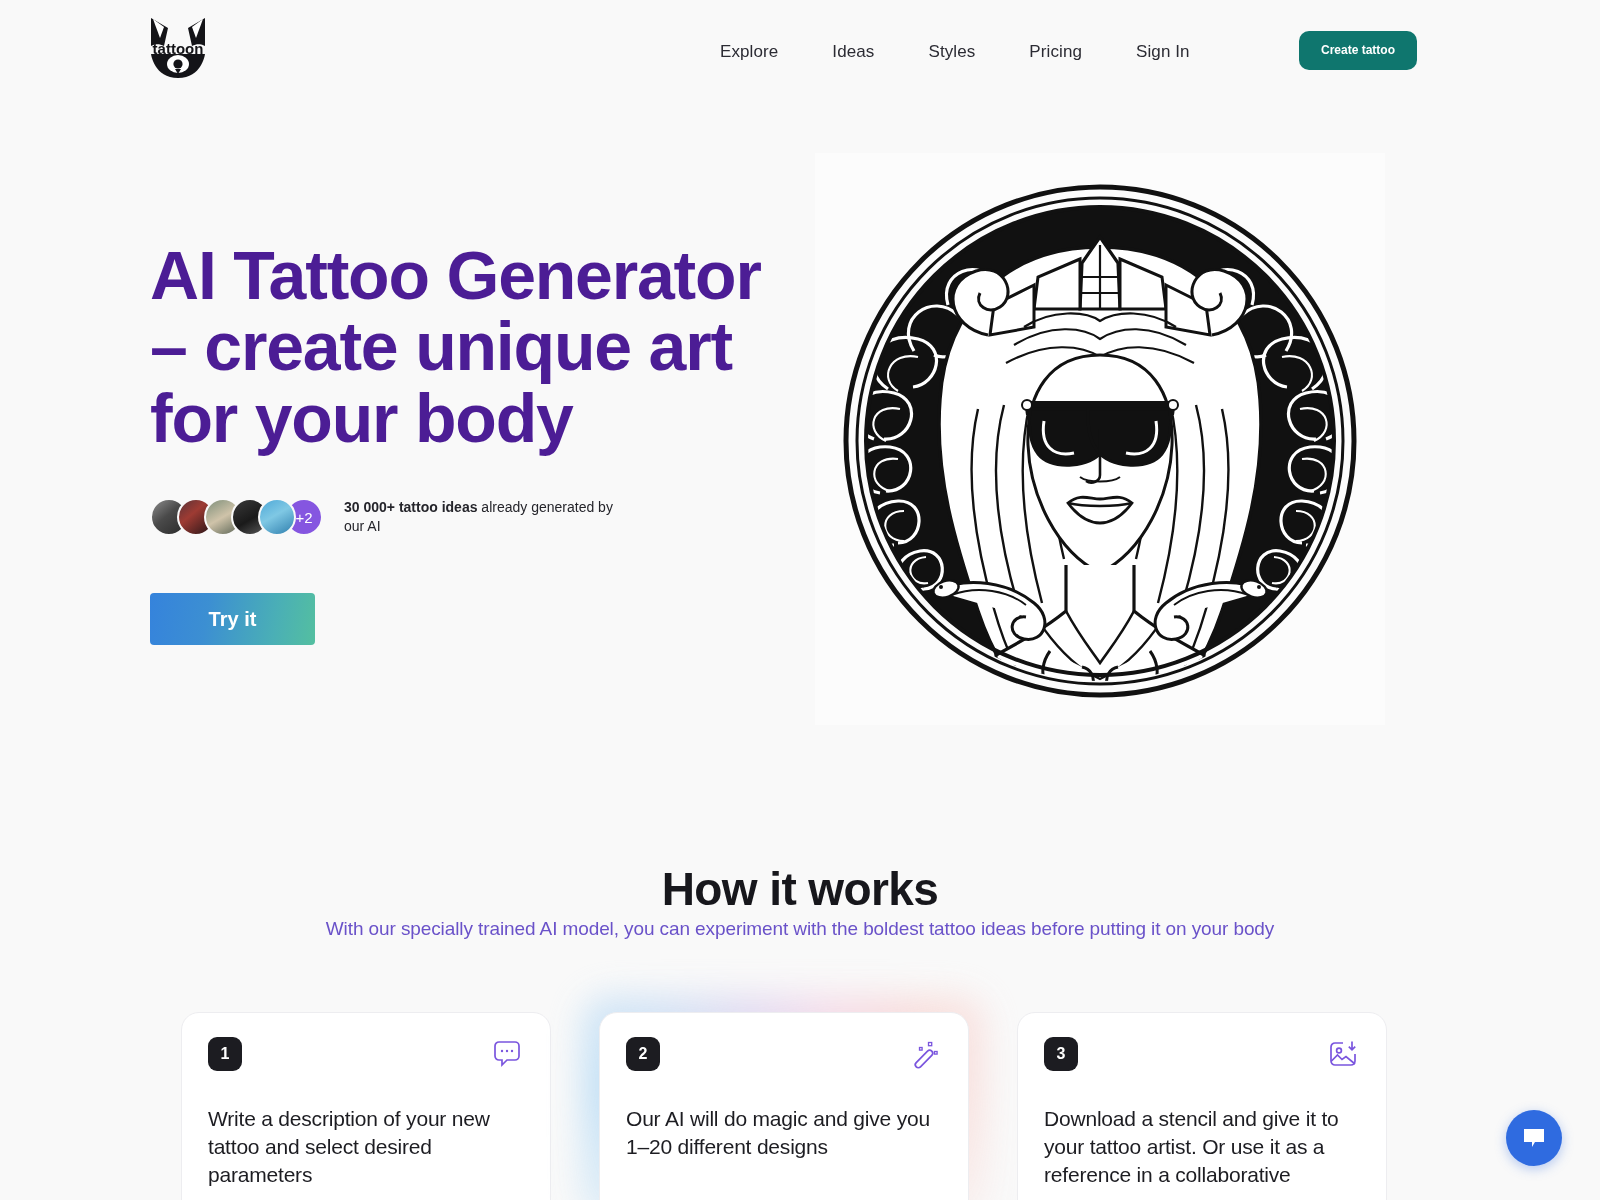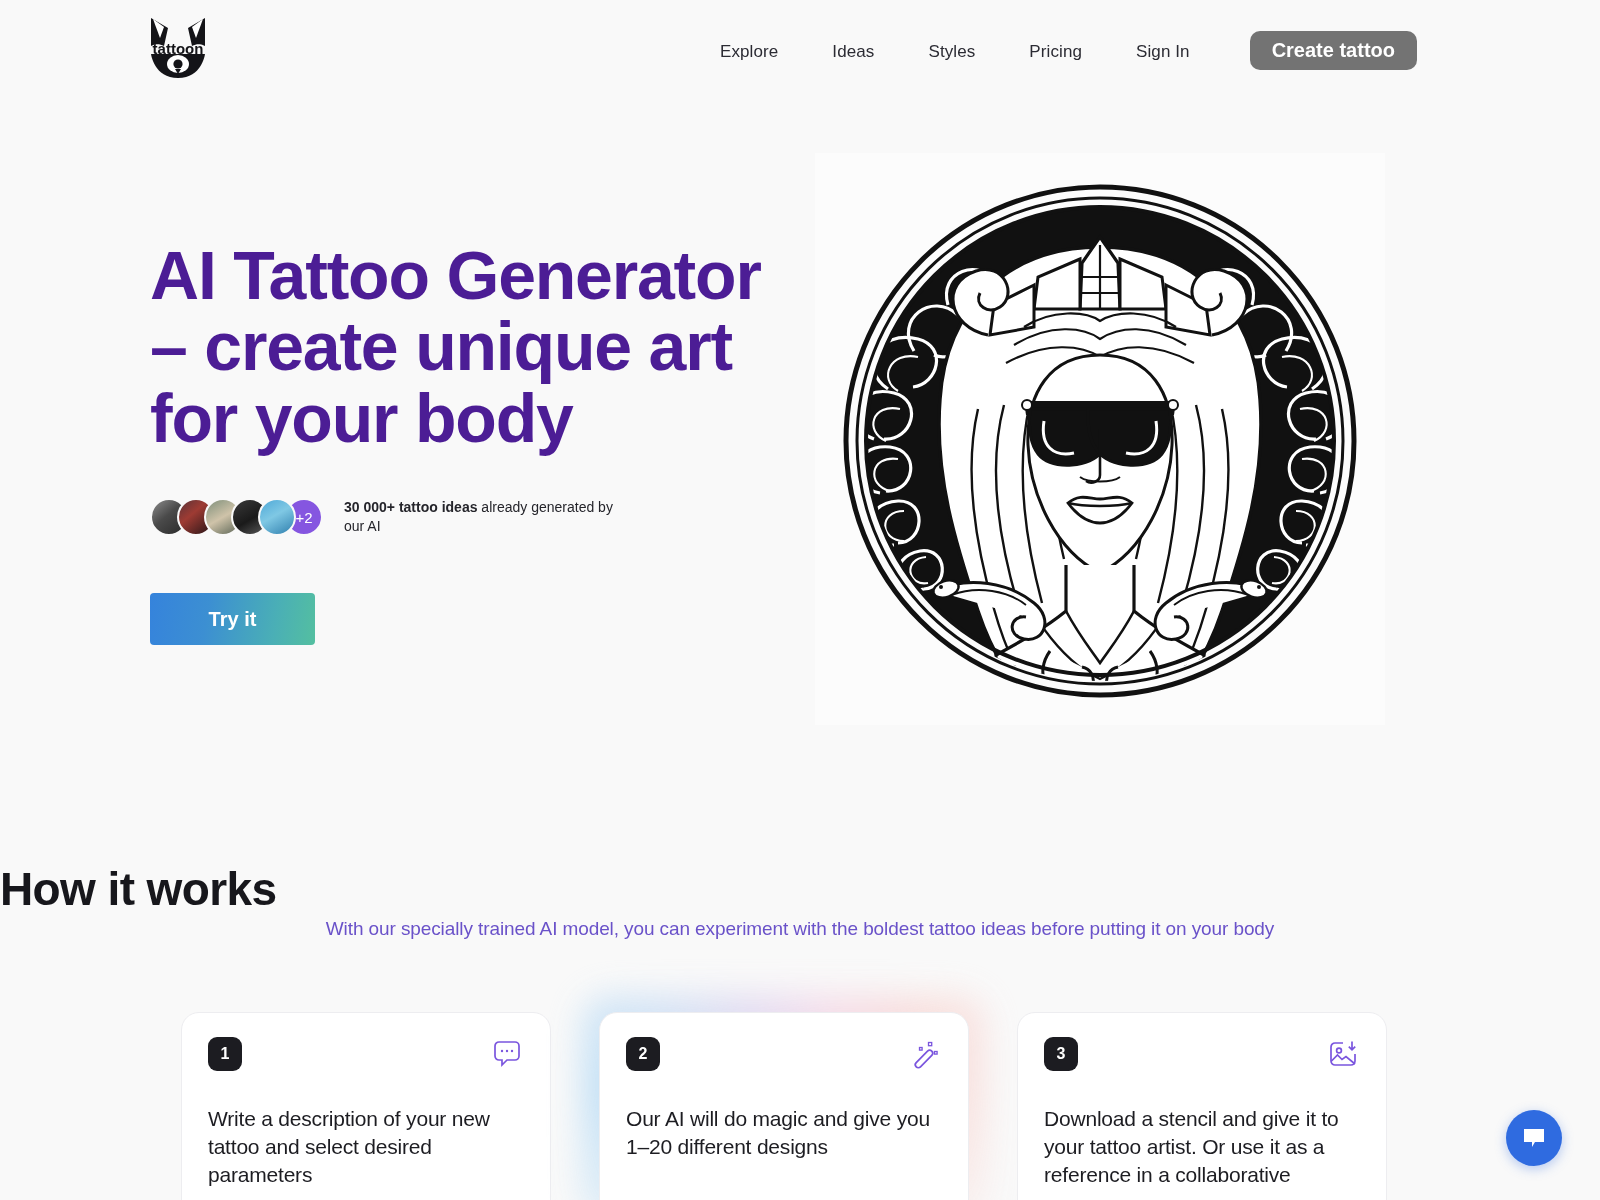--- a/index.html
+++ b/index.html
@@ -28,22 +28,22 @@
     display:flex; align-items:center; gap:0;
   }
   .nav-item{
     font-size:17px; color:#2b2b33; letter-spacing:.1px;
     padding:6px 0; margin-right:54px; cursor:pointer; white-space:nowrap;
   }
   .nav-item:last-of-type{ margin-right:0; }
 
   .create-btn{
     position:absolute; right:183px; top:31px;
-    background:#737373; color:#fff;
-    font-size:20px; font-weight:bold;
+    background:#0f766e; color:#fff;
+    font-size:12px; font-weight:bold;
     border:none; border-radius:10px;
     padding:0 22px; height:39px; line-height:39px;
     cursor:pointer; white-space:nowrap;
   }
 
   
   .hero{ position:absolute; top:100px; left:0; width:1600px; height:700px; }
 
   .hero-title{
     position:absolute; left:150px; top:140px;
@@ -97,20 +97,21 @@
     position:absolute; left:815px; top:53px;
     width:570px; height:572px;
     background:#fcfcfc;
     display:flex; align-items:center; justify-content:center;
   }
   .hero-art svg{ display:block; }
 
   
   .section-title{
     position:absolute; top:862px; left:0; width:1600px;
+    text-align:center;
     font-size:46px; font-weight:bold; color:#17171c;
     letter-spacing:-.6px;
   }
   .section-sub{
     position:absolute; top:918px; left:0; width:1600px;
     text-align:center;
     font-size:19px; color:#6A52C9; letter-spacing:-.1px;
   }
 
   .cards{

